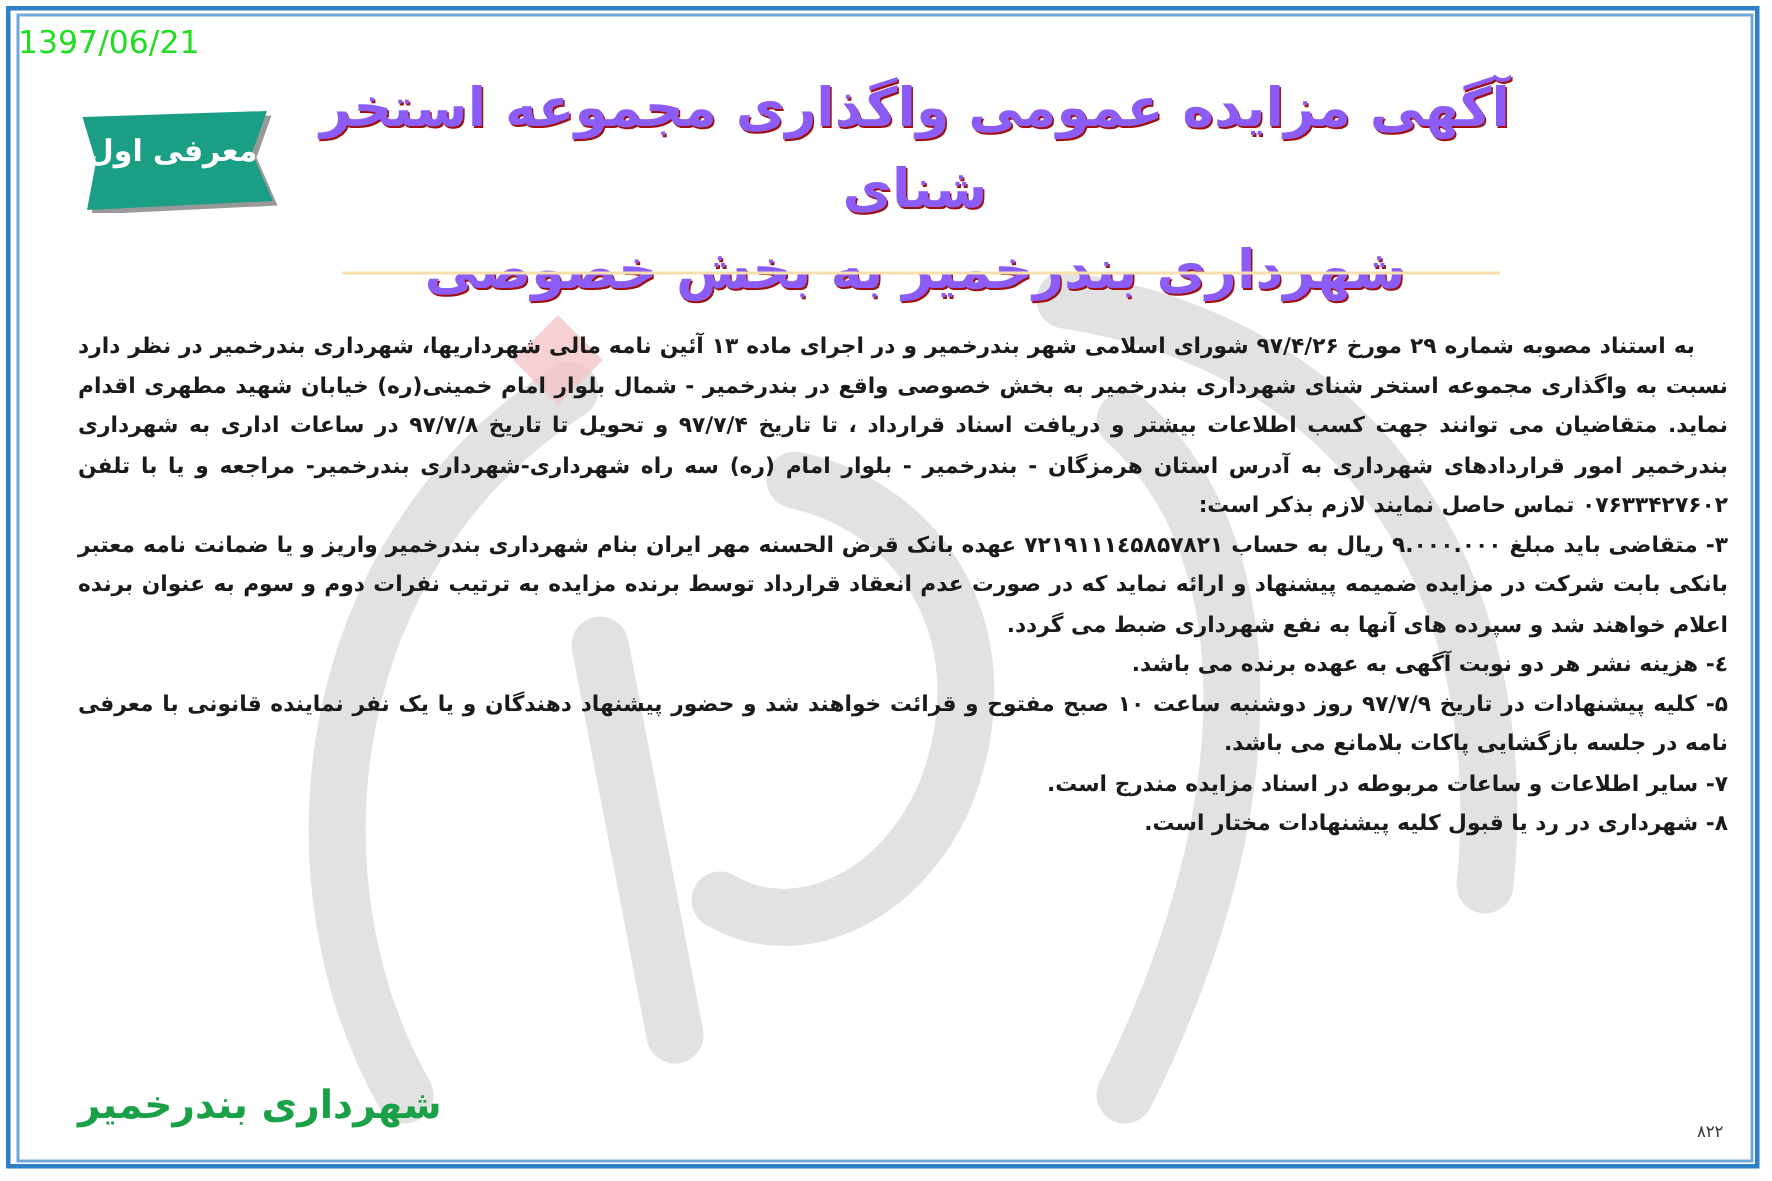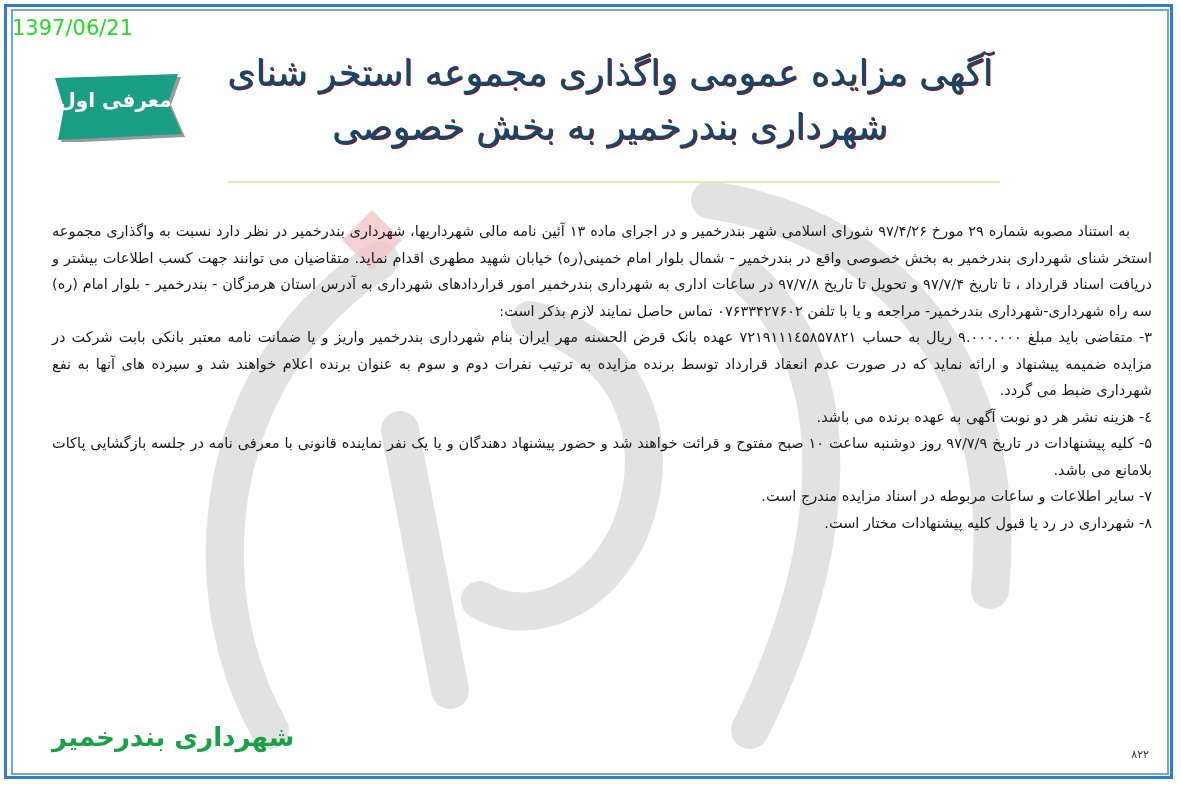--- a/index.html
+++ b/index.html
@@ -27,37 +27,38 @@
     }
     .badge svg { position: absolute; left: 0; top: 0; }
     .badge-label {
       position: absolute; left: 0; top: 16px; width: 130px; text-align: center;
       color: #ffffff; font-weight: bold; font-size: 20px; direction: rtl;
       font-family: "DejaVu Sans", sans-serif;
     }
     .title {
       position: absolute; left: 200px; top: 46px; width: 820px;
       text-align: center; direction: rtl;
-      color: #0c4a6e; font-weight: normal; font-size: 36px; line-height: 54px;
+      color: #8b5cf6; font-weight: bold; font-size: 36px; line-height: 54px;
       font-family: "DejaVu Sans", sans-serif;
       text-shadow: 1px 1px 0 #a01010;
     }
     .divider {
       position: absolute; left: 228px; top: 181px; width: 772px; height: 2px;
       background: #f7dfae;
     }
     .watermark {
       position: absolute; left: 150px; top: 170px; width: 920px; height: 600px;
       pointer-events: none;
     }
     .body-text {
       position: absolute; left: 52px; top: 218px; width: 1100px;
       direction: rtl; text-align: justify;
       color: #1a1a1a; font-size: 14.5px; line-height: 26.5px;
       font-family: "DejaVu Sans", sans-serif;
+      font-weight: bold;
     }
     .body-text p { margin: 0; }
     .intro { text-indent: 22px; }
     .item { margin: 0; }
     .item .num { }
     .footer-sign {
       position: absolute; left: 52px; top: 722px;
       color: #1aa148; font-weight: bold; font-size: 26px; direction: rtl;
       font-family: "DejaVu Sans", sans-serif;
     }

